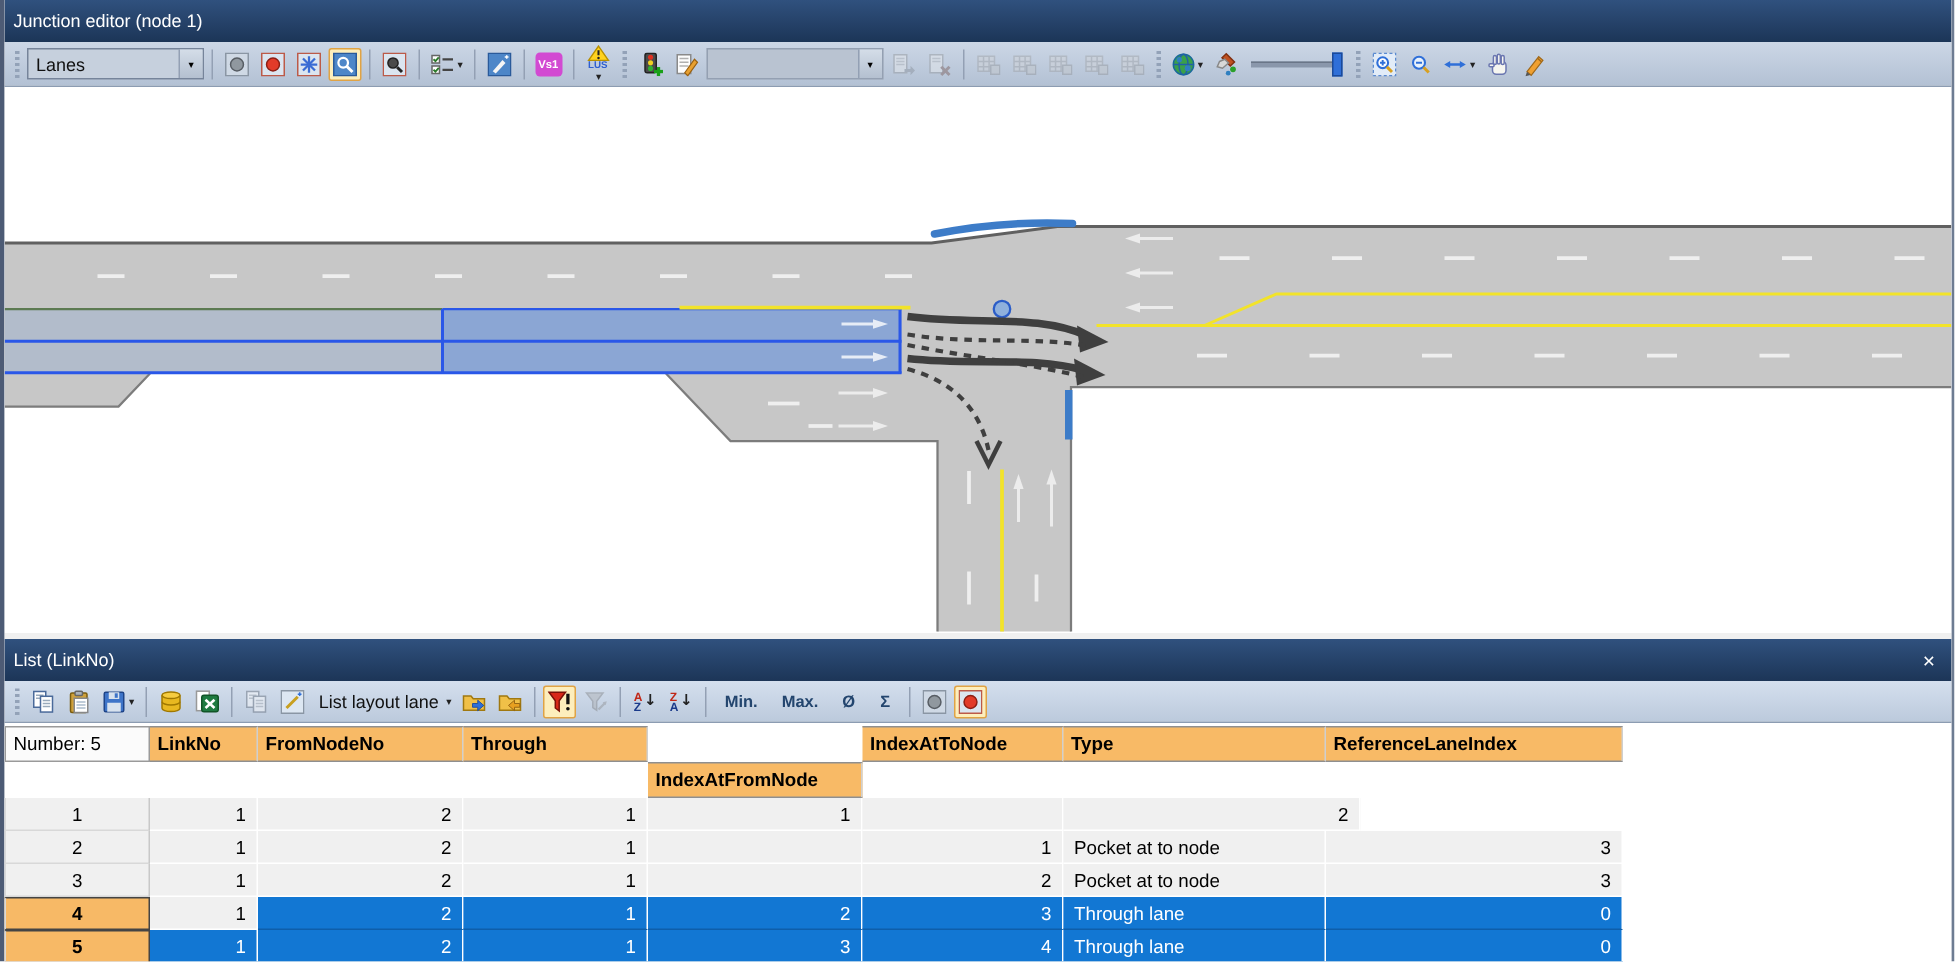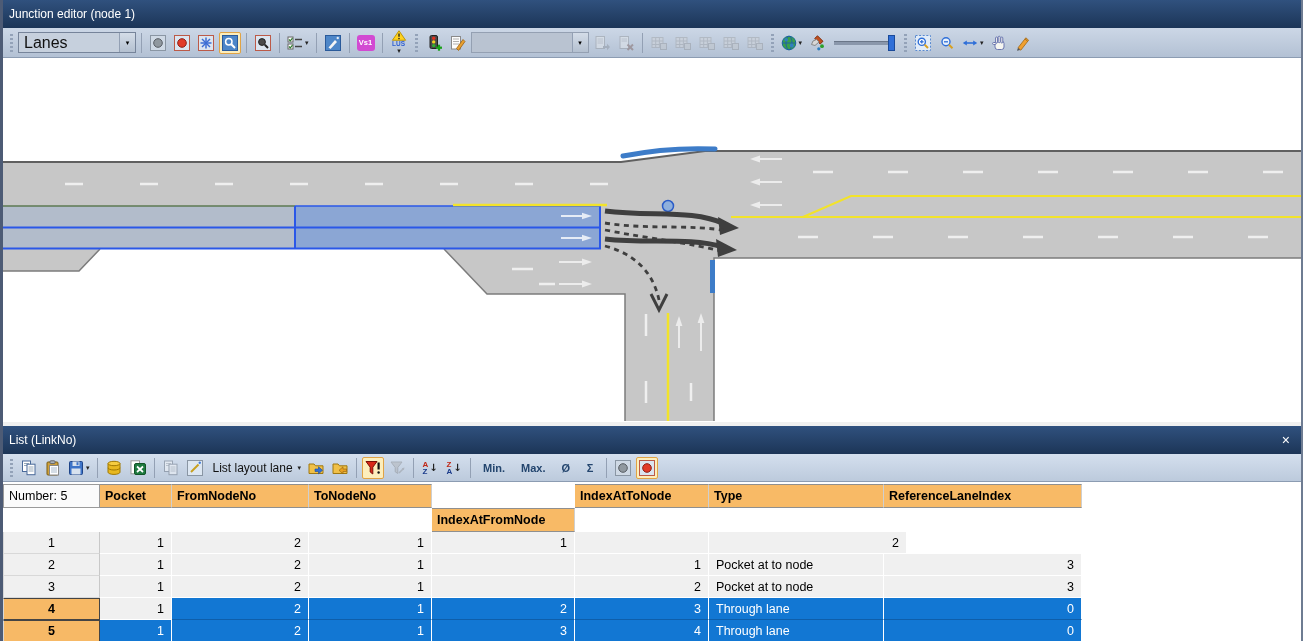--- a/index.html
+++ b/index.html
@@ -24,21 +24,21 @@
   .tbtn.disabled{opacity:.45;filter:grayscale(70%);}
   .tbtn svg{width:16px;height:16px;display:block;}
   .tbtn.warnbtn{flex-direction:column;gap:0;padding:1px 2px;}
   .tbtn.warnbtn svg{width:16px;height:11px;}
   .lus{font-size:6.5px;line-height:6.5px;color:#2f5fd0;font-weight:bold;}
   .vs1-badge{width:18px;height:16px;background:#d24ad2;border-radius:3px;color:#fff;
     font-size:7.5px;font-weight:bold;display:flex;align-items:center;justify-content:center;}
   .ddarrow{font-family:"DejaVu Sans",sans-serif;font-size:7px;color:#222;margin-left:1px;}
   .combo{display:flex;align-items:center;height:21px;background:#c6d0dd;border:1px solid #76849a;box-sizing:border-box;}
   .combo.disabled{background:#b9c3d1;border-color:#94a0b2;}
-  .combo-text{flex:1;padding:0 5px;font-size:16px;color:#111;white-space:nowrap;overflow:hidden;}
+  .combo-text{flex:1;padding:0 5px;font-size:12px;color:#111;white-space:nowrap;overflow:hidden;}
   .combo-arrow{width:15px;height:100%;display:flex;align-items:center;justify-content:center;
     border-left:1px solid #93a0b4;background:linear-gradient(#d4dde8,#b4c0d0);
     font-family:"DejaVu Sans",sans-serif;font-size:7px;}
   .slider{display:flex;align-items:center;margin:0 4px;}
   .track{width:56px;height:3px;background:#8a97ab;border-top:1px solid #6a7688;}
   .shandle{width:5px;height:14px;background:#2f6fd8;border:1px solid #1a4a9a;margin-left:-2px;}
   .tlabel{font-size:12px;color:#111;padding:0 3px;white-space:nowrap;}
   .stat{font-weight:bold;color:#23456e;font-size:11px;padding:0 5px;}
   .sorticon{display:flex;align-items:center;}
   .sletters{display:flex;flex-direction:column;line-height:7px;font-size:8px;font-weight:bold;}
@@ -652,23 +652,23 @@
             <rect x="0.5" y="0.5" width="15" height="15" fill="#dbe5f0" stroke="#bc5a48"></rect>
             <circle cx="8" cy="8" r="4.3" fill="#e23b29" stroke="#8d1f14"></circle>
           </svg>
         </span>
       </div>
     </div>
 
   <div id="table">
       <div class="thead">
         <div class="hc corner" style="width: 97px;">Number: 5</div>
-        <div class="hc" style="width: 72px;">Pocket</div>
+        <div class="hc" style="width: 72px;">LinkNo</div>
         <div class="hc" style="width: 137px;">FromNodeNo</div>
-        <div class="hc" style="width: 123px;">ToNodeNo</div>
+        <div class="hc" style="width: 123px;">Through</div>
         <div class="hc" style="width: 143px; margin-top: 24px;">IndexAtFromNode</div>
         <div class="hc" style="width: 134px;">IndexAtToNode</div>
         <div class="hc" style="width: 175px;">Type</div>
         <div class="hc" style="width: 198px;">ReferenceLaneIndex</div>
       </div>
       <div class="tr">
         <div class="rn">1</div>
         <div class="td ar" style="width: 72px;">1</div>
         <div class="td ar" style="width: 137px;">2</div>
         <div class="td ar" style="width: 123px;">1</div>

